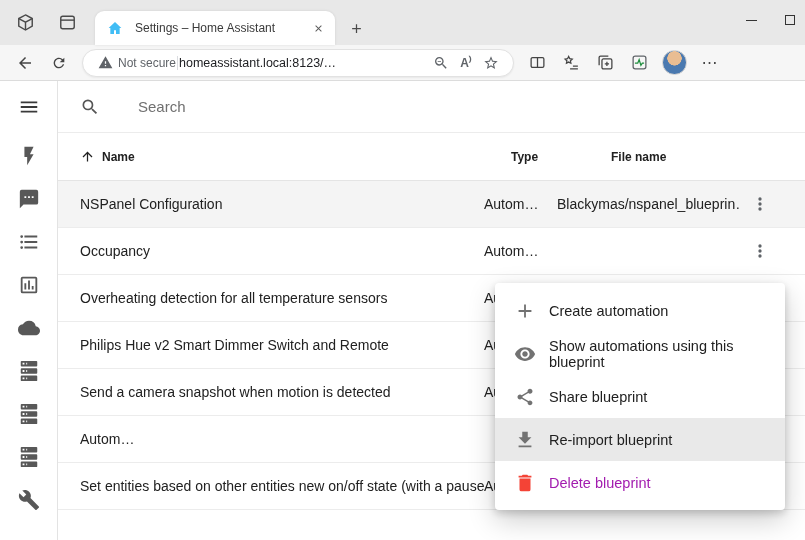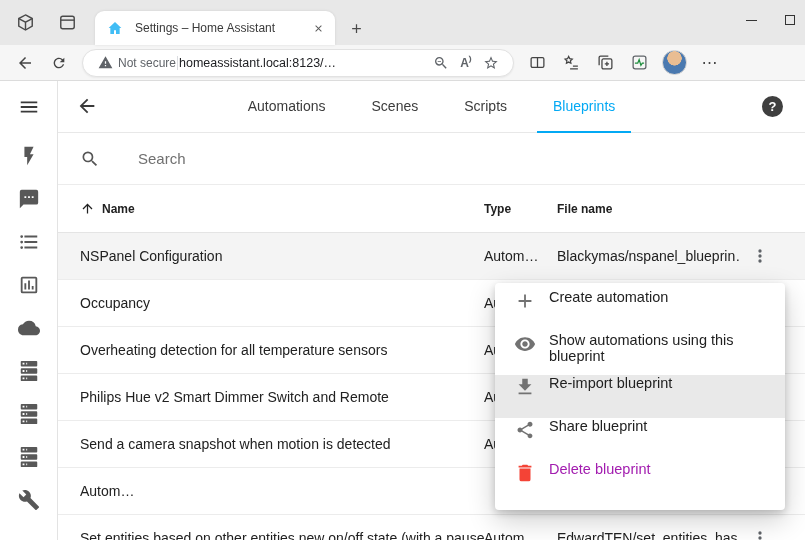--- a/index.html
+++ b/index.html
@@ -43,30 +43,30 @@
   .ha-back { position:absolute; left:18px; top:14px; color:#3a3a3a; }
   .ha-tab { height:52px; display:flex; align-items:center; padding:0 16px; font-size:14px; font-weight:500; color:#3c3c3c; border-bottom:2px solid transparent; cursor:default; }
   .ha-tab.active { color:#03a9f4; border-bottom-color:#03a9f4; }
   .help-btn { position:absolute; right:22px; top:15px; width:21px; height:21px; border-radius:50%; background:#3f3f3f; color:#fff; display:flex; align-items:center; justify-content:center; font-size:13px; font-weight:bold; }
 
   .searchrow { height:52px; display:flex; align-items:center; padding-left:22px; gap:14px; border-bottom:1px solid #ececec; color:#555; flex:0 0 auto; }
   .search-input { border:0; outline:0; background:transparent; font-family:inherit; font-size:15px; color:#212121; width:420px;margin-left:24px; }
   .search-input::placeholder { color:#707070; opacity:1; }
 
   .thead, .trow { display:grid; grid-template-columns:404px 73px 183px 1fr; padding-left:22px; align-items:center; }
-  .thead { height:48px; border-bottom:1px solid #e4e4e4; font-size:12px; font-weight:600; color:#212121; flex:0 0 auto; }
+  .thead { height:48px; border-bottom:1px solid #e4e4e4; font-size:12px; font-weight:600; color:#212121; flex:0 0 auto;gap:27px; }
   .name-h { display:flex; align-items:center; gap:7px; }
   .trow { height:47px; border-bottom:1px solid #ececec; font-size:14px; color:#212121; flex:0 0 auto; }
   .trow.selected { background:#f4f4f4; }
   .cell { white-space:nowrap; overflow:hidden; }
   .dots { justify-self:start; margin-left:10px; color:#5f6368; }
 
   
   .ctxmenu { position:fixed; left:495px; top:283px; width:290px; background:#fff; border-radius:4px; box-shadow:0 3px 8px rgba(0,0,0,.18), 0 10px 28px rgba(0,0,0,.20); padding:6px 0; z-index:10; }
-  .mi { height:43px; display:flex; gap:12px; padding:0 18px; font-size:14.5px; color:#212121; }
+  .mi { height:43px; display:flex; align-items:center; gap:12px; padding:0 18px; font-size:14.5px; color:#212121; }
   .mi .mi-icon { color:#727272; width:24px; height:24px; display:flex; align-items:center; justify-content:center; flex:0 0 auto; }
   .mi.hover { background:#e9e9e9; }
   .mi.danger { color:#a21caf; }
   .mi.danger .mi-icon { color:#f44336; }
 </style>
 </head>
 <body>
 
 <div class="titlebar">
   <div class="tb-left">
@@ -224,32 +224,20 @@
       </span>
       <span class="side-icon">
         <svg width="22" height="22" viewBox="0 0 24 24" fill="currentColor">
             <path d="M22.7 19l-9.1-9.1c.9-2.3.4-5-1.5-6.9-2-2-5-2.4-7.4-1.3L9 6 6 9 1.6 4.7C.4 7.1.9 10.1 2.9 12.1c1.9 1.9 4.6 2.4 6.9 1.5l9.1 9.1c.4.4 1 .4 1.4 0l2.3-2.3c.5-.4.5-1.1.1-1.4z"></path>
           </svg>
       </span>
     </div>
   </aside>
 
   <main class="ha-main">
-    <div class="topbar">
-      <span class="ha-back">
-        <svg width="22" height="22" viewBox="0 0 24 24" fill="currentColor">
-            <path d="M20 11H7.83l5.59-5.59L12 4l-8 8 8 8 1.41-1.41L7.83 13H20v-2z"></path>
-          </svg>
-      </span>
-      <span class="ha-tab">Automations</span>
-      <span class="ha-tab">Scenes</span>
-      <span class="ha-tab">Scripts</span>
-      <span class="ha-tab active">Blueprints</span>
-      <span class="help-btn">?</span>
-    </div>
 
     <div class="searchrow">
       <span>
         <svg width="20" height="20" viewBox="0 0 24 24" fill="currentColor">
             <path d="M15.5 14h-.79l-.28-.27A6.471 6.471 0 0016 9.5 6.5 6.5 0 109.5 16c1.61 0 3.09-.59 4.23-1.57l.27.28v.79l5 5L20.49 19l-5-5zm-6 0C7.01 14 5 11.99 5 9.5S7.01 5 9.5 5 14 7.01 14 9.5 11.99 14 9.5 14z"></path>
           </svg>
       </span>
       <input class="search-input" placeholder="Search" style="">
     </div>
 
@@ -347,36 +335,36 @@
     <span>Create automation</span>
   </div>
   <div class="mi">
     <span class="mi-icon">
       <svg width="22" height="22" viewBox="0 0 24 24" fill="currentColor">
           <path d="M12 4.5C7 4.5 2.73 7.61 1 12c1.73 4.39 6 7.5 11 7.5s9.27-3.11 11-7.5c-1.73-4.39-6-7.5-11-7.5zM12 17c-2.76 0-5-2.24-5-5s2.24-5 5-5 5 2.24 5 5-2.24 5-5 5zm0-8c-1.66 0-3 1.34-3 3s1.34 3 3 3 3-1.34 3-3-1.34-3-3-3z"></path>
         </svg>
     </span>
     <span>Show automations using this blueprint</span>
   </div>
-  <div class="mi hover">
-    <span class="mi-icon">
-      <svg width="22" height="22" viewBox="0 0 24 24" fill="currentColor">
-          <path d="M5 20h14v-2H5v2zM19 9h-4V3H9v6H5l7 7 7-7z"></path>
-        </svg>
-    </span>
-    <span>Re-import blueprint</span>
-  </div>
   <div class="mi">
     <span class="mi-icon">
       <svg width="20" height="20" viewBox="0 0 24 24" fill="currentColor">
           <path d="M18 16.08c-.76 0-1.44.3-1.96.77L8.91 12.7c.05-.23.09-.46.09-.7 0-.24-.04-.47-.09-.7l7.05-4.11c.54.5 1.25.81 2.04.81C19.66 8 21 6.66 21 5s-1.34-3-3-3-3 1.34-3 3c0 .24.04.47.09.7L8.04 9.81C7.5 9.31 6.79 9 6 9c-1.66 0-3 1.34-3 3s1.34 3 3 3c.79 0 1.5-.31 2.04-.81l7.12 4.16c-.05.21-.08.43-.08.65 0 1.61 1.31 2.92 2.92 2.92 1.61 0 2.92-1.31 2.92-2.92s-1.31-2.92-2.92-2.92z"></path>
         </svg>
     </span>
     <span>Share blueprint</span>
   </div>
+  <div class="mi hover">
+    <span class="mi-icon">
+      <svg width="22" height="22" viewBox="0 0 24 24" fill="currentColor">
+          <path d="M5 20h14v-2H5v2zM19 9h-4V3H9v6H5l7 7 7-7z"></path>
+        </svg>
+    </span>
+    <span>Re-import blueprint</span>
+  </div>
   <div class="mi danger">
     <span class="mi-icon">
       <svg width="22" height="22" viewBox="0 0 24 24" fill="currentColor">
           <path d="M19 4h-3.5l-1-1h-5l-1 1H5v2h14M6 19a2 2 0 002 2h8a2 2 0 002-2V7H6v12z"></path>
         </svg>
     </span>
     <span>Delete blueprint</span>
   </div>
 </div>
 

